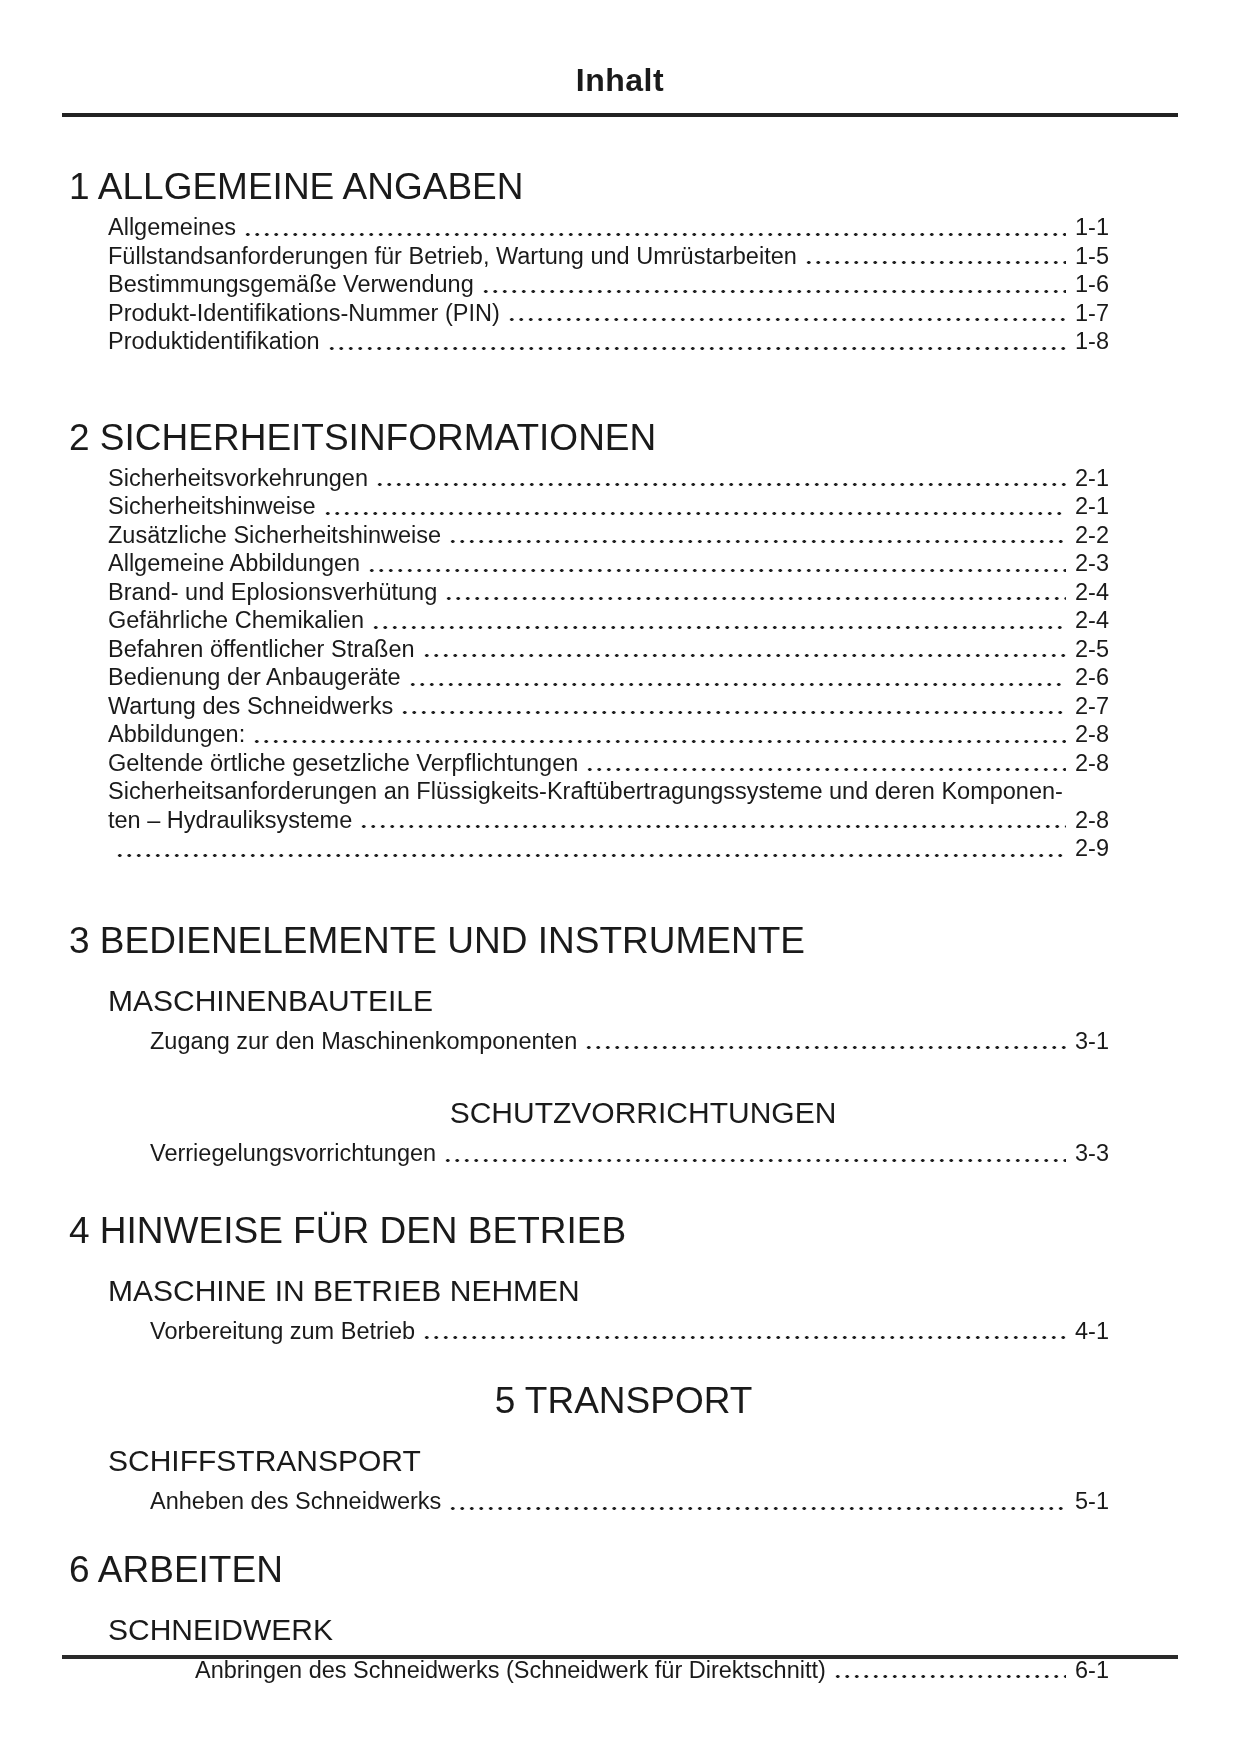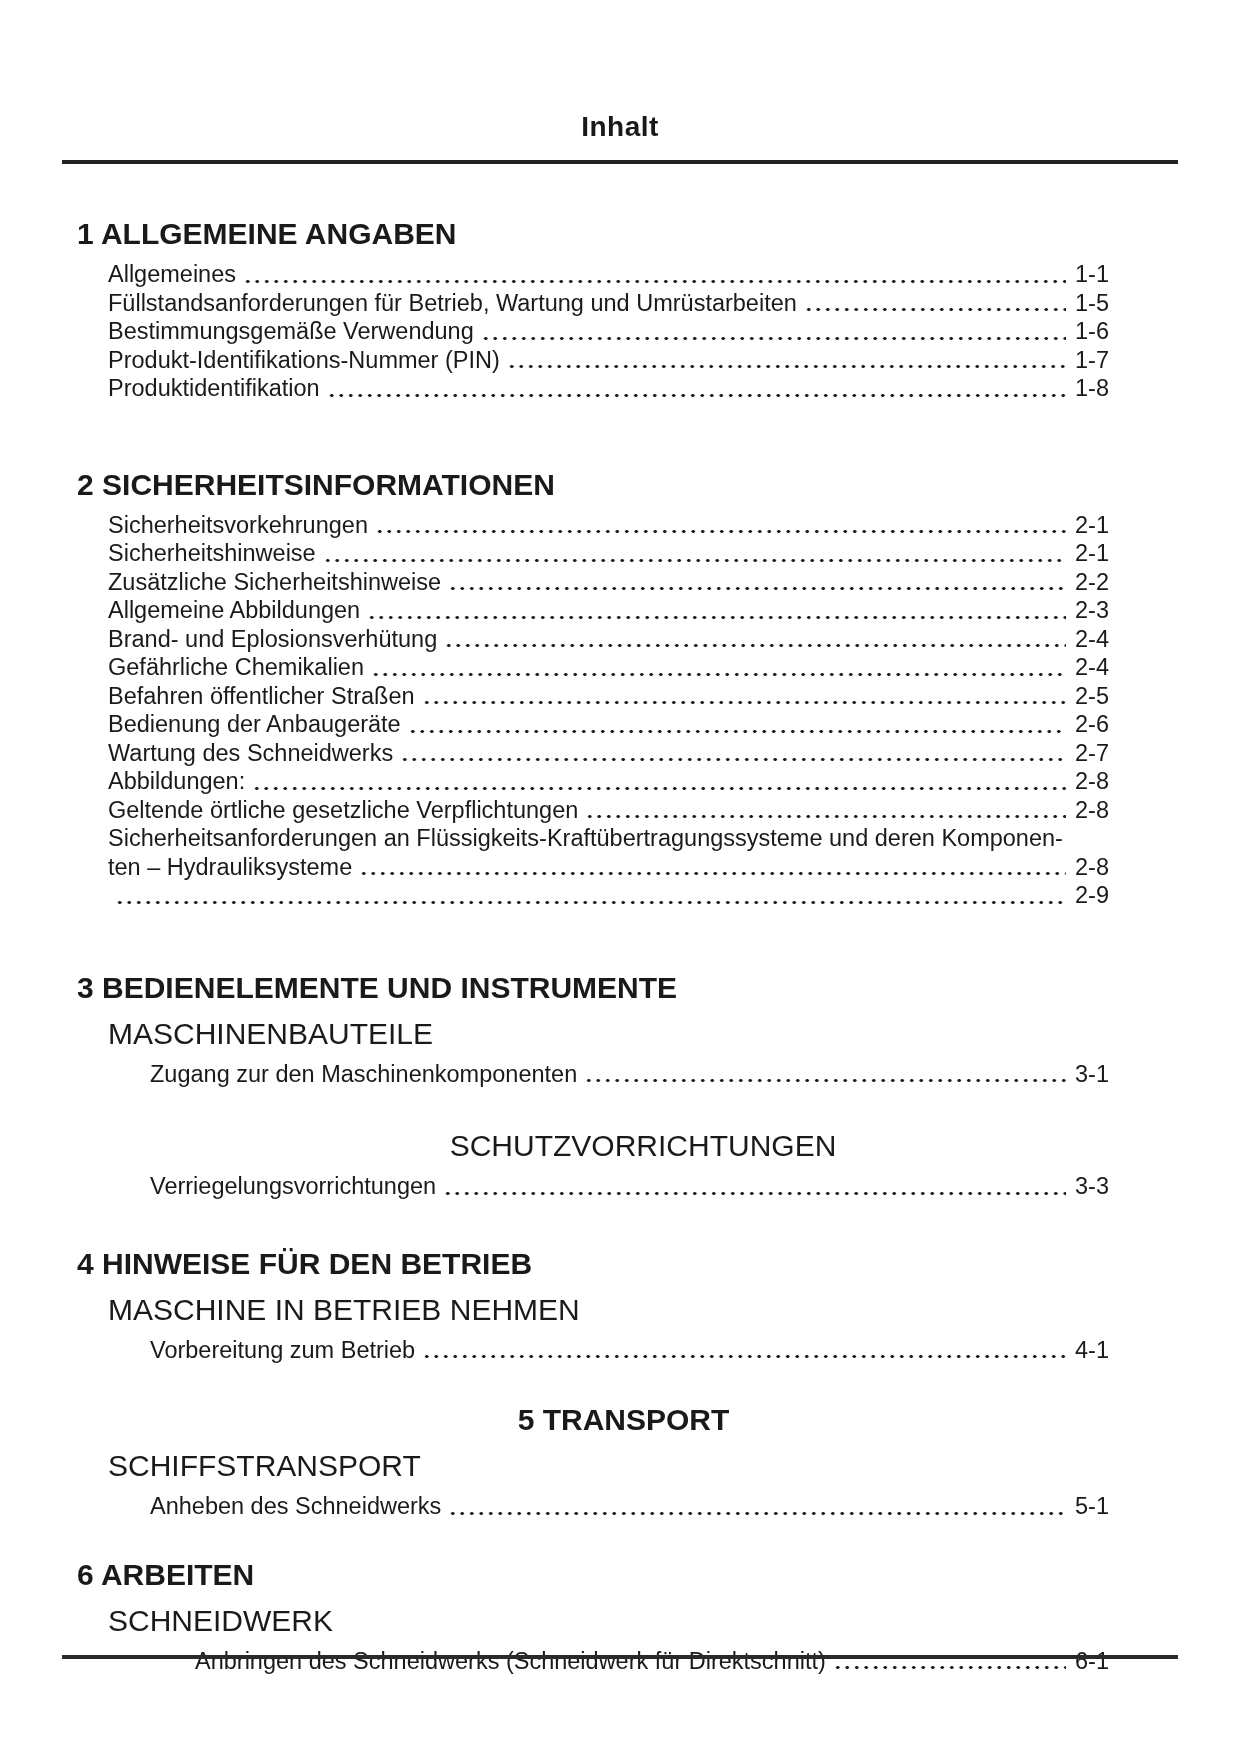--- a/index.html
+++ b/index.html
@@ -11,63 +11,63 @@
     background: #ffffff;
     color: #1a1a1a;
     font-family: "Liberation Sans", sans-serif;
     overflow: hidden;
   }
   .content {
     padding: 0 63px 0 62px;
   }
   .doc-title {
     margin: 0;
-    padding-top: 108px;
+    padding-top: 61px;
     text-align: center;
-    font-size: 28px;
+    font-size: 32px;
     line-height: 38px;
     font-weight: bold;
     letter-spacing: 0.5px;
   }
   .rule {
     height: 4px;
     background: #222222;
     margin-top: 14px;
   }
   .bottom-rule {
     position: absolute;
     left: 62px;
     right: 63px;
     top: 1655px;
     height: 4px;
     background: #2a2a2a;
   }
   .chapter-title {
-    margin: 8px;
+    margin: 0;
     padding-left: 7px;
-    font-size: 30px;
+    font-size: 37px;
     line-height: 36px;
-    font-weight: bold;
+    font-weight: normal;
     white-space: nowrap;
   }
   .section-title {
     margin: 0;
     padding-left: 46px;
     font-size: 30px;
     line-height: 36px;
     font-weight: normal;
     white-space: nowrap;
   }
   .mt-ch1 { margin-top: 52px; }
   .mt-ch2 { margin-top: 64px; }
   .mt-ch3 { margin-top: 60px; }
   .mt-ch4 { margin-top: 45px; }
   .mt-ch5 { margin-top: 38px; text-align: center; }
   .mt-ch6 { margin-top: 36px; }
-  .mt-sec-close { margin-top: 10px; }
+  .mt-sec-close { margin-top: 24px; }
   .mt-sec-far   { margin-top: 40px; text-align: center; }
   .entries { margin-top: 8px; }
   .toc-row {
     display: flex;
     align-items: flex-end;
     font-size: 23.5px;
     line-height: 28.5px;
     padding-right: 51px;
     white-space: nowrap;
   }

